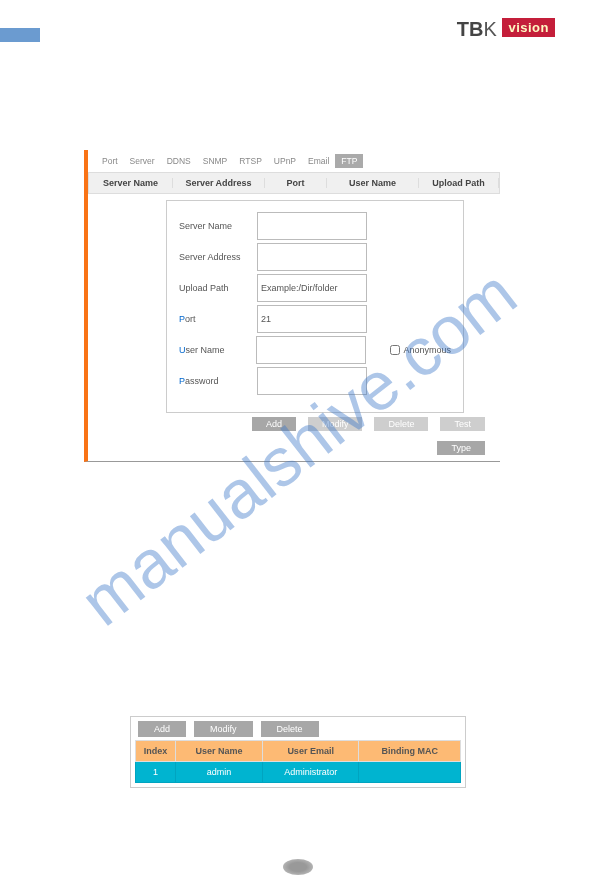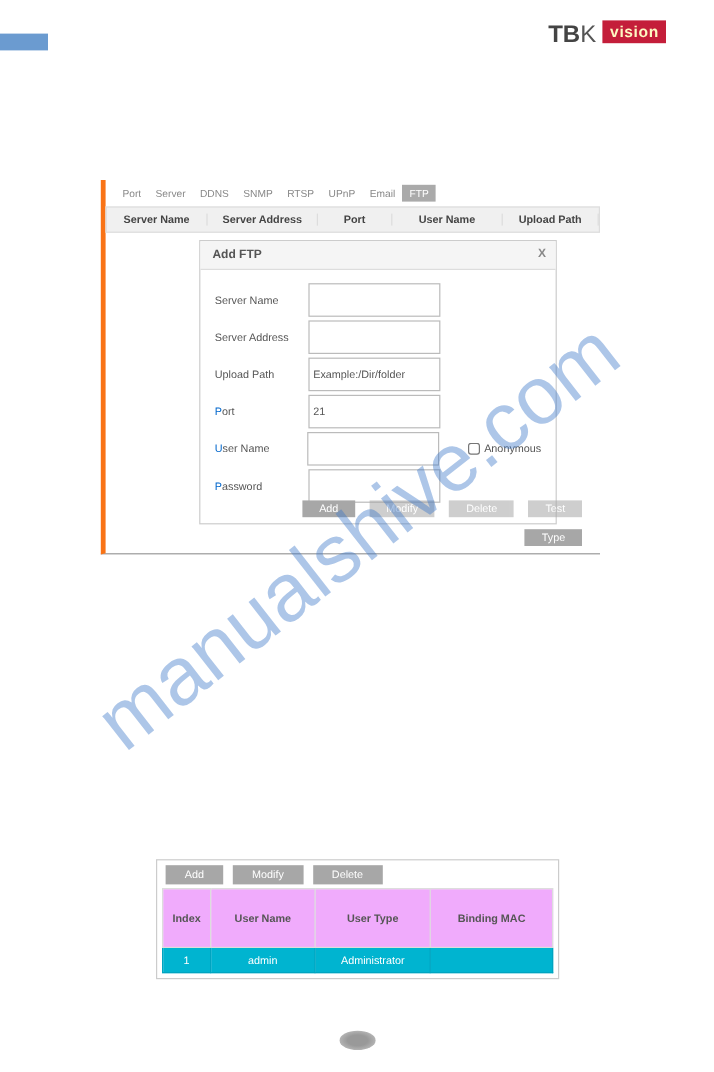--- a/index.html
+++ b/index.html
@@ -118,21 +118,21 @@
   .ss2 {
     position: absolute;
     top: 716px; left: 130px;
     width: 336px;
     border:1px solid #ccc;
     padding:4px;
   }
   .ss2 .btnrow { display:flex; gap:2px; margin-bottom:3px;}
   .ss2 .btnrow .gbtn { padding:3px 16px; font-size:9px;}
   .utable { width:100%; border-collapse: collapse; font-size:9px;}
-  .utable th { background:#f0abfc; padding:19px 4px; border:1px solid #ddd; font-weight:bold; color:#555; text-align:center;}
+  .utable th { background:#fdba74; padding:5px 4px; border:1px solid #ddd; font-weight:bold; color:#555; text-align:center;}
   .utable td { background:#00b4d0; color:#fff; padding:5px 4px; border:1px solid #00a4c0; text-align:center;}
 
   .pagenum {
     position: absolute;
     bottom: 18px; left: 50%;
     transform: translateX(-50%);
     width: 30px; height: 16px;
     background: radial-gradient(ellipse, #999 40%, #ccc 100%);
     border-radius: 50%;
   }
@@ -171,24 +171,20 @@
   </div>
   <div class="thead">
     <div class="c1">Server Name</div>
     <div class="c2">Server Address</div>
     <div class="c3">Port</div>
     <div class="c4">User Name</div>
     <div class="c5">Upload Path</div>
   </div>
 
   <div class="dialog">
-    <div class="dlg-title">
-      <span>Add FTP</span>
-      <span class="dlg-close">X</span>
-    </div>
     <div class="dlg-body">
       <div class="frow">
         <span class="flabel">Server Name</span>
         <input class="finput" value="" style="">
       </div>
       <div class="frow">
         <span class="flabel">Server Address</span>
         <input class="finput" value="" style="">
       </div>
       <div class="frow">
@@ -229,21 +225,21 @@
   <div class="btnrow">
     <button class="gbtn">Add</button>
     <button class="gbtn">Modify</button>
     <button class="gbtn">Delete</button>
   </div>
   <table class="utable">
     <tbody>
         <tr>
       <th style="width:40px">Index</th>
       <th>User Name</th>
-      <th>User Type</th>
+      <th>User Email</th>
       <th>Binding MAC</th>
     </tr>
     <tr>
       <td>1</td>
       <td>admin</td>
       <td>Administrator</td>
       <td></td>
     </tr>
   </tbody>
     </table>

